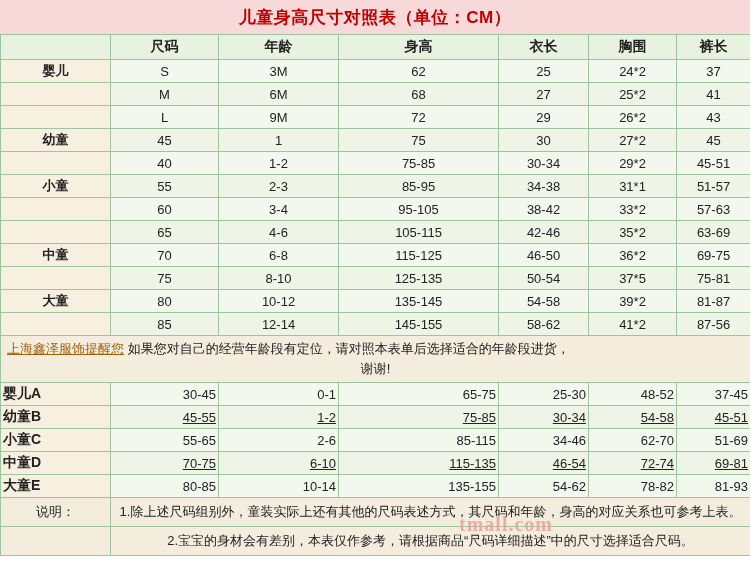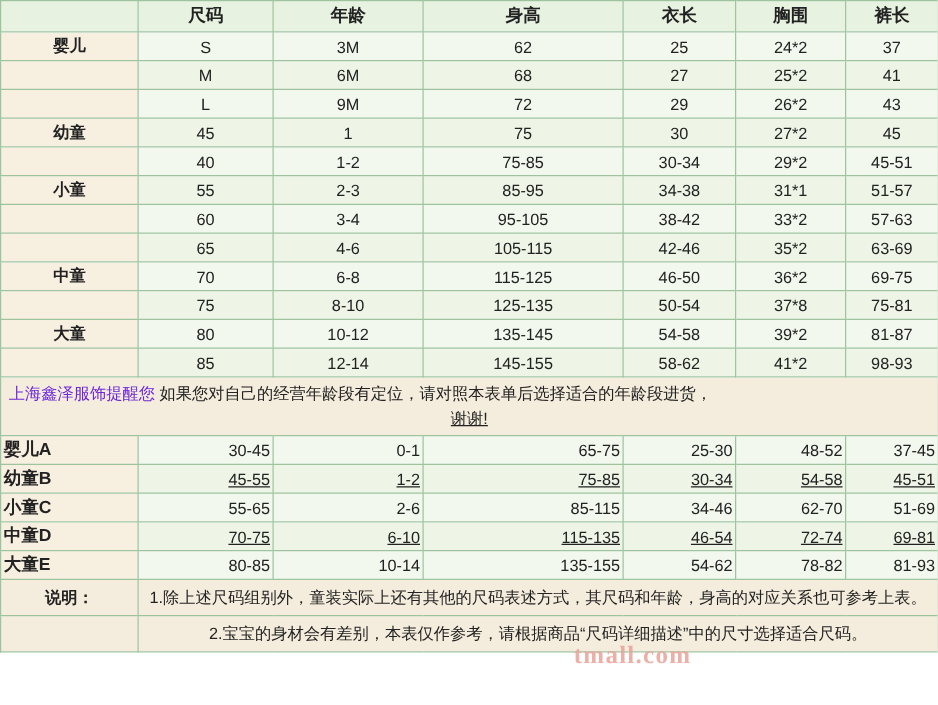--- a/index.html
+++ b/index.html
@@ -85,24 +85,24 @@
     line-height: 20px;
     padding: 3px 6px;
     height: auto;
   }
   tr.notice td .notice-line1 {
     display: block;
   }
   tr.notice td .notice-line2 {
     display: block;
     text-align: center;
+  }
+  .notice-shop {
+    color: #a16207;
     text-decoration: underline;
-  }
-  .notice-shop {
-    color: #6d28d9;
   }
   tr.second td.group2 {
     background: #f7efe0;
     font-weight: bold;
     font-size: 14px;
     text-align: left;
   }
   tr.second td.d {
     background: #f2f8ee;
     text-align: right;
@@ -115,21 +115,21 @@
     background: #f4ecdc;
     font-size: 13px;
     line-height: 20px;
     text-align: center;
     vertical-align: top;
     padding: 4px 6px;
     height: auto;
   }
   td.explain-label {
     text-align: left;
-    font-weight: bold;
+    font-weight: normal;
     vertical-align: top;
   }
   .explain-p {
     display: block;
     text-indent: 0;
     margin: 0;
   }
   .watermark {
     position: absolute;
     left: 459px;
@@ -141,20 +141,23 @@
     letter-spacing: 1px;
     pointer-events: none;
     font-family: "Liberation Serif", serif;
   }
 </style>
 </head>
 <body>
 
 <div class="page">
 
+  <div class="title-band">
+    <span class="title">儿童身高尺寸对照表（单位：CM）</span>
+  </div>
 
   <table class="sizes">
     <colgroup>
       <col class="c0">
         <col class="c1">
         <col class="c2">
         <col class="c3">
         <col class="c4">
         <col class="c5">
         <col class="c6">
@@ -253,41 +256,41 @@
         <td class="data">46-50</td>
         <td class="data">36*2</td>
         <td class="data">69-75</td>
       </tr>
       <tr class="body alt">
         <td class="blank"></td>
         <td class="data">75</td>
         <td class="data">8-10</td>
         <td class="data">125-135</td>
         <td class="data">50-54</td>
-        <td class="data">37*8</td>
+        <td class="data">37*5</td>
         <td class="data">75-81</td>
       </tr>
 
       <tr class="body">
         <td class="group">大童</td>
         <td class="data">80</td>
         <td class="data">10-12</td>
         <td class="data">135-145</td>
         <td class="data">54-58</td>
         <td class="data">39*2</td>
         <td class="data">81-87</td>
       </tr>
       <tr class="body alt">
         <td class="blank"></td>
         <td class="data">85</td>
         <td class="data">12-14</td>
         <td class="data">145-155</td>
         <td class="data">58-62</td>
         <td class="data">41*2</td>
-        <td class="data">98-93</td>
+        <td class="data">87-56</td>
       </tr>
 
       <tr class="notice">
         <td colspan="7">
           <span class="notice-line1">
             <span class="notice-shop">上海鑫泽服饰提醒您</span>
             <span>如果您对自己的经营年龄段有定位，请对照本表单后选择适合的年龄段进货，</span>
           </span>
           <span class="notice-line2">谢谢!</span>
         </td>

